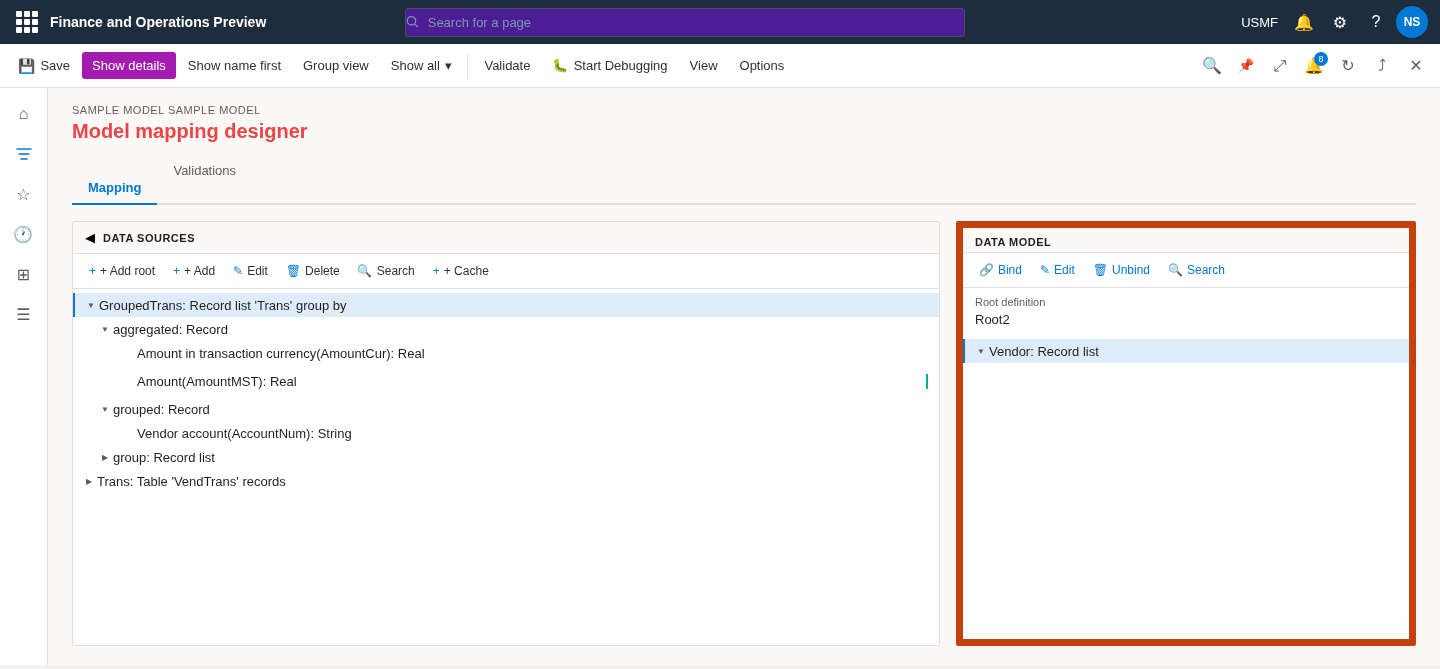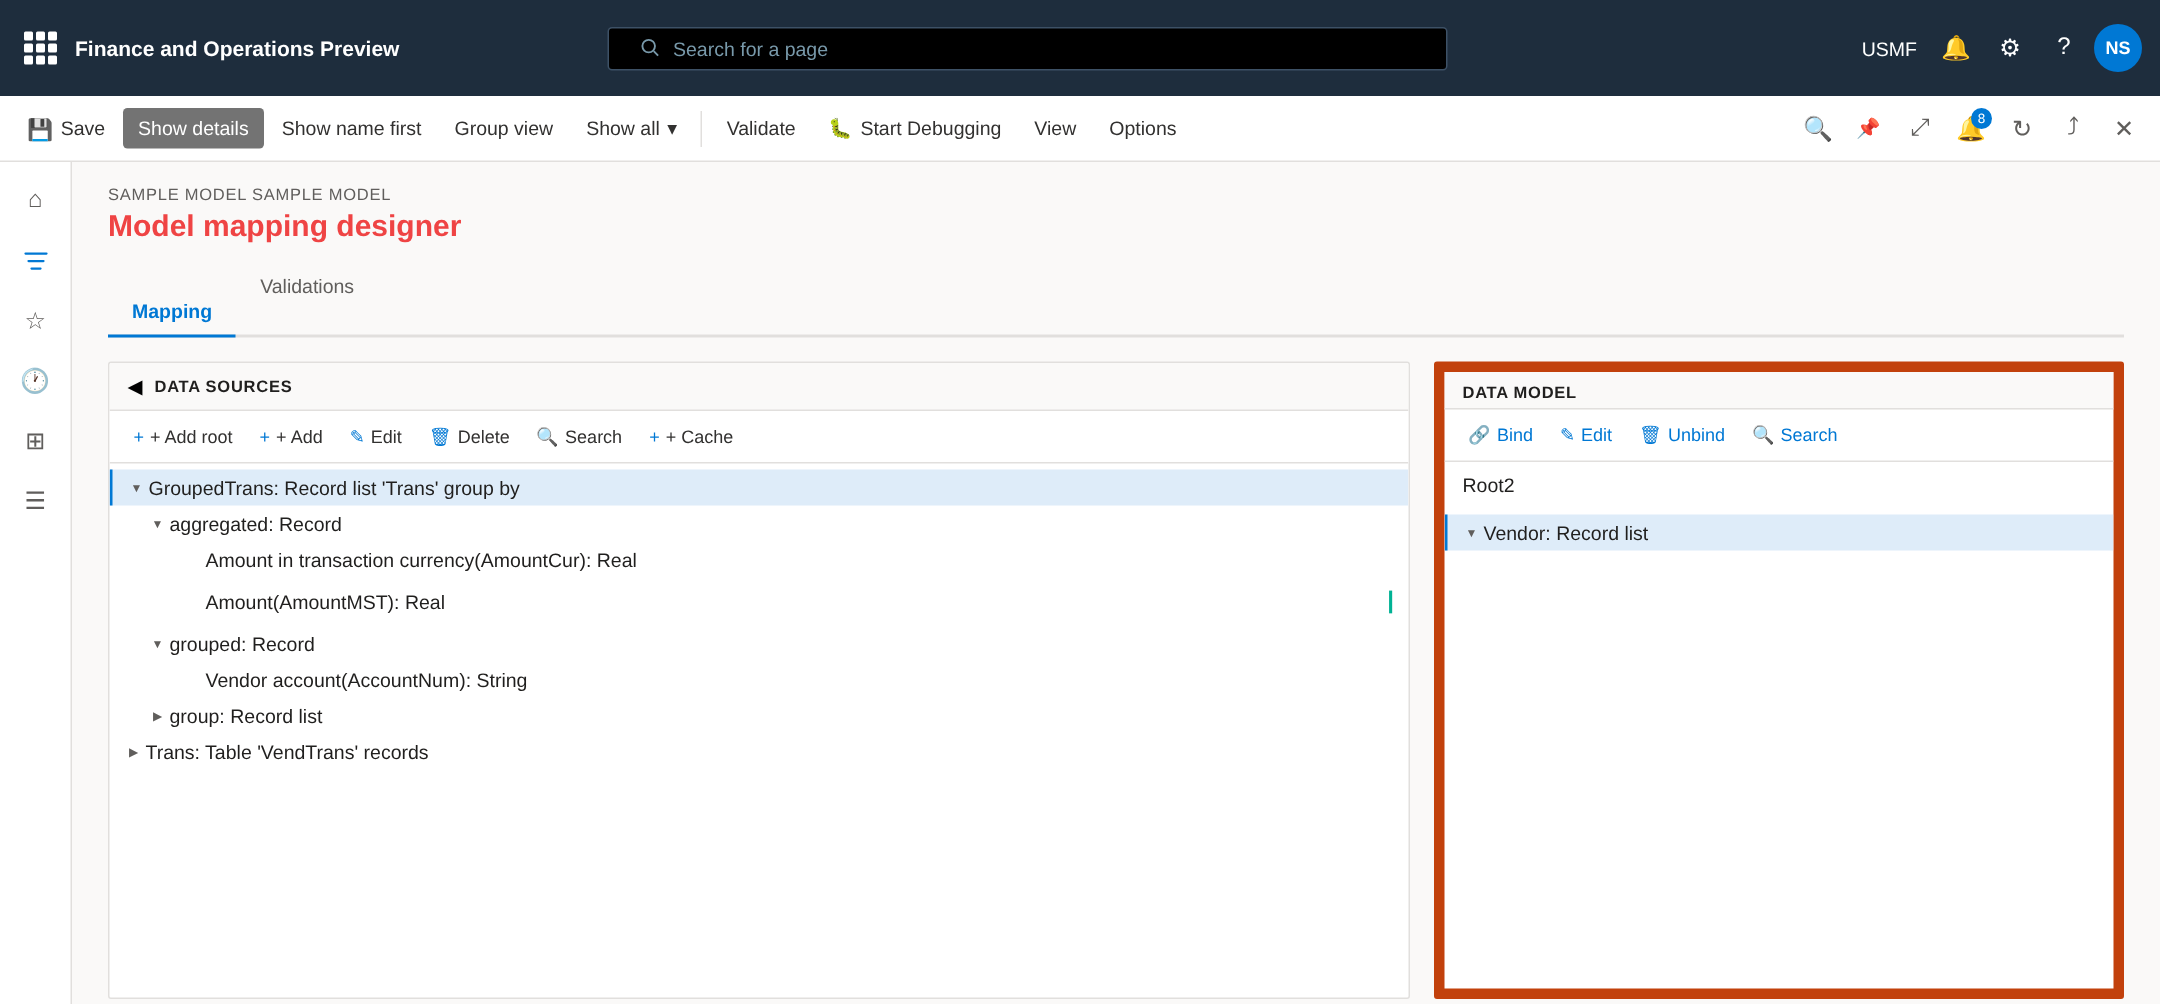--- a/index.html
+++ b/index.html
@@ -2,30 +2,30 @@
 <html><head>
   <meta charset="utf-8">
   <style>
     * { box-sizing: border-box; margin: 0; padding: 0; }
     body { font-family: 'Segoe UI', sans-serif; font-size: 13px; background: #f3f2f1; overflow: hidden; }
 
     
     .top-nav {
       display: flex; align-items: center;
       background: #1e2d3d; color: white;
-      height: 64px; padding: 0 12px; gap: 8px;
+      height: 44px; padding: 0 12px; gap: 8px;
     }
     .top-nav-grid { display: grid; place-items: center; cursor: pointer; padding: 4px; }
     .top-nav-grid span { display: grid; grid-template-columns: repeat(3,6px); gap: 2px; }
     .top-nav-grid span i { width:6px; height:6px; background: white; border-radius: 1px; display:block; }
     .top-nav-title { font-size: 14px; font-weight: 600; color: white; white-space: nowrap; }
     .top-nav-search {
       display: flex; align-items: center; gap: 8px;
-      background: #000000; border-radius: 3px;
-      padding: 6px 21px; flex: 1; max-width: 560px; margin: 0 auto;
+      background: #4c1d95; border-radius: 3px;
+      padding: 6px 0; flex: 1; max-width: 560px; margin: 0 auto;
       border: 1px solid #3d5166;
     }
     .top-nav-search input {
       background: transparent; border: none; outline: none;
       color: #aac; font-size: 13px; width: 100%;
     }
     .top-nav-search input::placeholder { color: #7899aa; }
     .top-nav-right { display: flex; align-items: center; gap: 4px; margin-left: auto; }
     .top-nav-right span { color: white; font-size: 13px; padding: 4px 6px; cursor: pointer; }
     .nav-icon-btn {
@@ -43,21 +43,21 @@
       display: flex; align-items: center;
       background: #fff; border-bottom: 1px solid #e1dfdd;
       height: 44px; padding: 0 8px; gap: 2px;
     }
     .cmd-btn {
       display: flex; align-items: center; gap: 5px;
       padding: 6px 10px; border-radius: 3px; cursor: pointer;
       font-size: 13px; color: #323130; border: none; background: transparent;
       white-space: nowrap;
     }
-    .cmd-btn.primary { background: #737373; color: white; align-items: flex-end; }
+    .cmd-btn.primary { background: #a21caf; color: white; align-items: flex-end; }
     .cmd-btn .icon { font-size: 14px; }
     .cmd-divider { width: 1px; height: 24px; background: #e1dfdd; margin: 0 4px; }
     .cmd-bar-search { margin-left: auto; display: flex; align-items: center; }
 
     
     .app-layout { display: flex; height: calc(100vh - 92px); }
     .sidebar {
       width: 48px; background: #fff; border-right: 1px solid #e1dfdd;
       display: flex; flex-direction: column; align-items: center;
       padding-top: 8px; gap: 4px;
@@ -348,20 +348,21 @@
           <button class="dm-btn">
             <span class="icon">🗑</span>
             <span>Unbind</span>
           </button>
           <button class="dm-btn">
             <span class="icon">🔍</span>
             <span>Search</span>
           </button>
         </div>
         <div class="dm-root">
+          <div class="dm-root-label">Root definition</div>
           <div class="dm-root-value">Root2</div>
         </div>
         <div class="dm-tree">
 
           <div class="tree-item selected" style="border-left: 2px solid #0078d4; background: #deecf9;">
             <div class="expand-icon chevron-down"></div>
             <span class="tree-item-label">Vendor: Record list</span>
           </div>
 
         </div>

